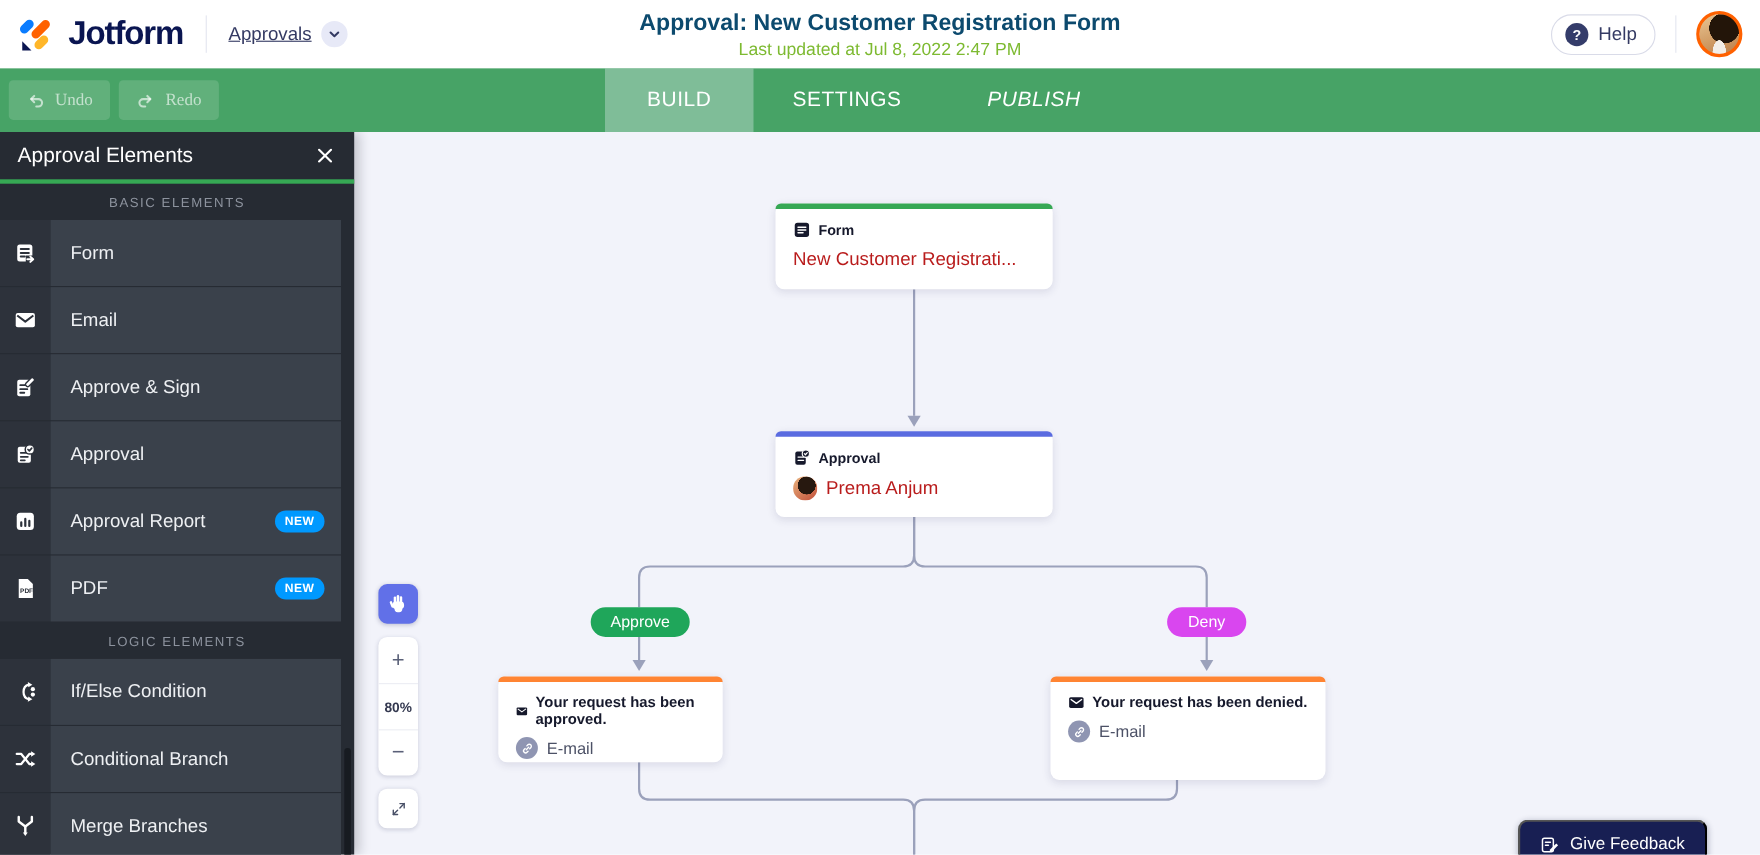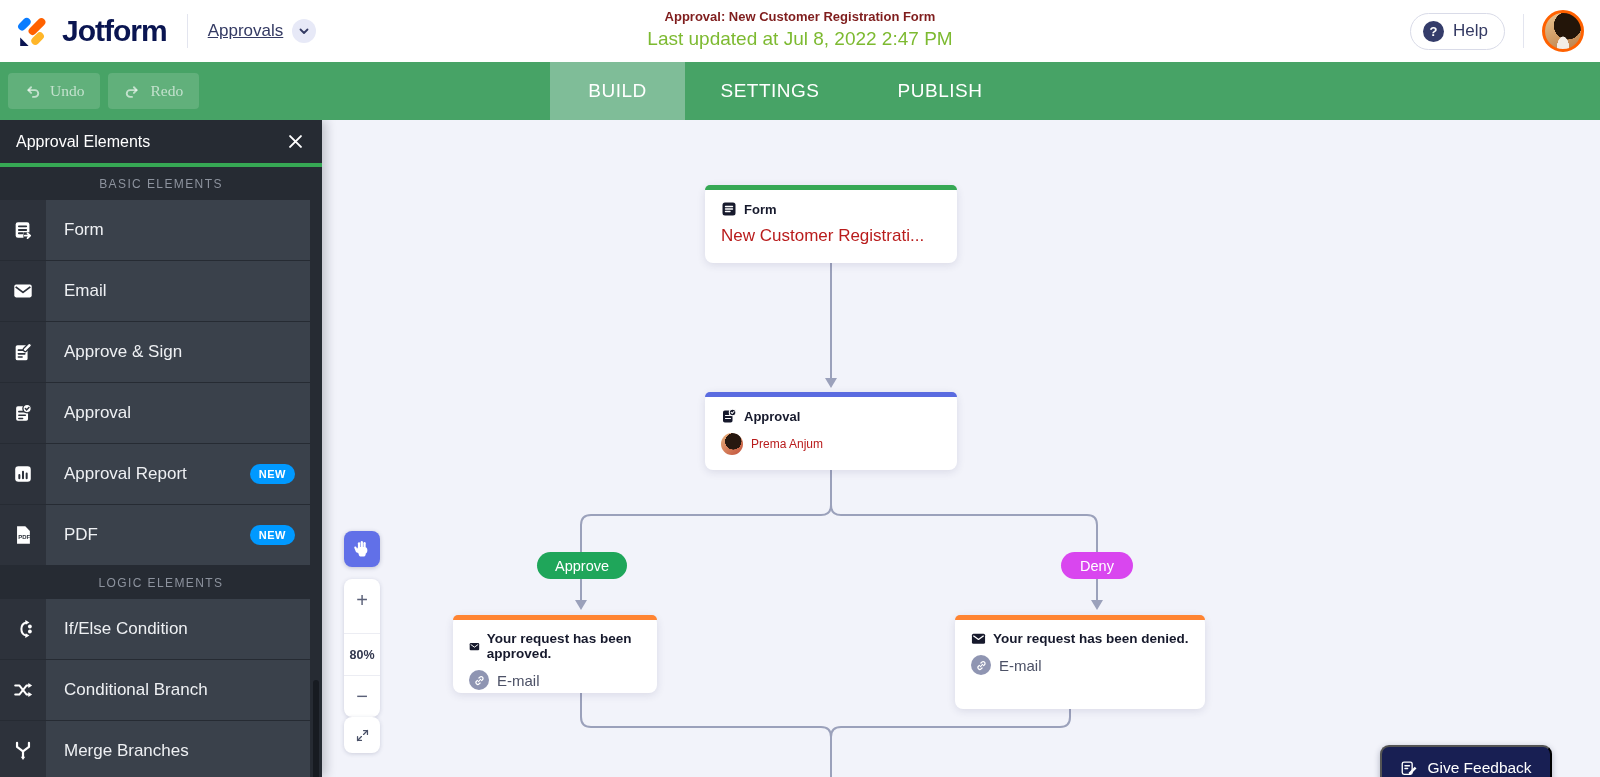--- a/index.html
+++ b/index.html
@@ -10,22 +10,22 @@
   .app-header { position:absolute; left:0; top:0; width:1600px; height:62px; background:#fff;
     display:flex; align-items:center; padding:0 16px; z-index:30; }
   .logo-wrap { display:flex; align-items:center; gap:10px; }
   .logo-text { font-size:30px; font-weight:800; color:#0a1551; letter-spacing:-1px; }
   .vdiv { width:1px; height:34px; background:#e3e5ef; margin:0 20px; }
   .switcher { display:flex; align-items:center; gap:9px; cursor:pointer; }
   .switcher-label { font-size:17px; color:#343a63;text-decoration:underline; }
   .chev-circle { width:24px; height:24px; border-radius:50%; background:#e7e9f7;
     display:flex; align-items:center; justify-content:center; }
   .title-block { position:absolute; left:50%; top:9px; transform:translateX(-50%); text-align:center; width:700px; }
-  .page-title { font-size:13px; font-weight:700; color:#7f1d1d; }
-  .page-subtitle { font-size:19px; color:#7dba31; margin-top:4px; }
+  .page-title { font-size:21px; font-weight:700; color:#0c4a6e; }
+  .page-subtitle { font-size:16px; color:#7dba31; margin-top:4px; }
   .header-right { margin-left:auto; display:flex; align-items:center; }
   .help-btn { display:flex; align-items:center; gap:9px; border:1px solid #d9dbe8; border-radius:20px;
     padding:7px 16px 7px 12px; background:#fff; cursor:pointer; }
   .help-q { width:21px; height:21px; border-radius:50%; background:#343c6a; color:#fff;
     font-size:13px; font-weight:700; display:flex; align-items:center; justify-content:center; }
   .help-label { font-size:17px; color:#343a63; }
   .header-right .vdiv { margin:0 18px; }
   .avatar { width:42px; height:42px; border-radius:50%; border:3px solid #ff6100; cursor:pointer;
     background:
       radial-gradient(ellipse at 50% 100%, #f3eee7 0 24%, rgba(0,0,0,0) 25%),
@@ -36,29 +36,29 @@
   .toolbar { position:absolute; left:0; top:62px; width:1600px; height:58px; background:#47a366; z-index:25; }
   .undo-redo { position:absolute; left:8px; top:11px; display:flex; gap:8px; }
   .tb-btn { display:flex; align-items:center; gap:9px; background:rgba(255,255,255,0.14);
     border:none; border-radius:4px; padding:0 16px; height:36px;
     color:rgba(255,255,255,0.62); font-size:15.5px; font-family:Liberation Serif, serif; cursor:default; }
   .tabs { position:absolute; left:550px; top:0; height:58px; display:flex; }
   .tab { height:58px; display:flex; align-items:center; justify-content:center;
     color:#fff; font-size:19px; letter-spacing:0.5px; cursor:pointer; }
   .tab-build { width:135px; }
   .tab-settings { width:170px; }
-  .tab-publish { width:170px; }
+  .tab-publish { width:170px;font-style:italic; }
   .tab.active { background:#7fbd98; }
 
   
   .sidebar { position:absolute; left:0; top:120px; width:322px; height:657px; background:#262b33;
     z-index:20; box-shadow:4px 0 10px rgba(20,24,35,0.22); }
   .sb-header { height:47px; display:flex; align-items:center; justify-content:space-between;
     padding:0 14px 0 16px; border-bottom:4px solid #36a854; }
-  .sb-title { color:#fff; font-size:16px; }
+  .sb-title { color:#fff; font-size:19px; }
   .sb-close { width:26px; height:26px; display:flex; align-items:center; justify-content:center; cursor:pointer; }
   .sb-section { height:33px; display:flex; align-items:center; justify-content:center;
     color:#8d939e; font-size:12px; letter-spacing:1.4px; }
   .sb-item { width:310px; height:60px; margin-bottom:1px; display:flex; cursor:pointer; }
   .sb-item .icon-col { width:46px; background:#2d323b; display:flex; align-items:center; justify-content:center; flex:none; }
   .sb-item .label-col { flex:1; background:#3a414b; display:flex; align-items:center; padding:0 15px 0 18px; }
   .sb-item .label-col span.lbl { font-size:17px; color:#eef0f3; }
   .badge-new { margin-left:auto; background:#0099ff; color:#fff; font-size:11px; font-weight:700;
     letter-spacing:0.5px; padding:4px 9px; border-radius:11px; }
   .sb-scrollthumb { position:absolute; right:3px; top:560px; width:6px; height:130px;
@@ -96,21 +96,21 @@
   .pill-deny { left:739px; top:432px; min-width:72px; background:#d946ef; }
 
   
   .hand-btn { position:absolute; left:22px; top:411px; width:36px; height:36px; border-radius:8px;
     background:#6170e8; display:flex; align-items:center; justify-content:center;
     box-shadow:0 1px 4px rgba(40,45,90,0.25); cursor:pointer; }
   .zoom-panel { position:absolute; left:22px; top:459px; width:36px; background:#fff; border-radius:8px;
     box-shadow:0 1px 4px rgba(40,45,90,0.18); overflow:hidden; }
   .zoom-cell { width:36px; height:42px; display:flex; align-items:center; justify-content:center; cursor:pointer; }
   .zoom-cell + .zoom-cell { border-top:1px solid #ecedf3; }
-  .zoom-pct { font-size:12.5px; font-weight:700; color:#33384f; cursor:default;margin-top:12px; }
+  .zoom-pct { font-size:12.5px; font-weight:700; color:#33384f; cursor:default; }
   .zoom-sign { font-size:20px; color:#5a6078; }
   .expand-btn { position:absolute; left:22px; top:597px; width:36px; height:36px; border-radius:8px;
     background:#fff; box-shadow:0 1px 4px rgba(40,45,90,0.18);
     display:flex; align-items:center; justify-content:center; cursor:pointer; }
 
   .feedback-btn { position:absolute; left:1058px; top:625px; width:172px; height:46px;
     background:#181f53; border-radius:9px; color:#fff; font-size:15.5px;
     display:flex; align-items:center; justify-content:center; gap:9px;
     box-shadow:0 2px 6px rgba(20,25,60,0.3); cursor:pointer; }
 </style>
@@ -362,21 +362,21 @@
       <svg width="16" height="16" viewBox="0 0 16 16">
         <rect x="2" y="2.5" width="9.5" height="12" rx="1.8" fill="#16192c"></rect>
         <path d="M4.5 7.5 h5 M4.5 10.5 h5" stroke="#fff" stroke-width="1.2" stroke-linecap="round"></path>
         <circle cx="11.6" cy="4.4" r="3.3" fill="#16192c" stroke="#fff" stroke-width="1.1"></circle>
         <path d="M10.2 4.4 l1 1 1.7-1.9" stroke="#fff" stroke-width="1.1" fill="none" stroke-linecap="round" stroke-linejoin="round"></path>
       </svg>
       <span>Approval</span>
     </div>
     <div class="node-line2">
       <span class="mini-avatar"></span>
-      <span style="font-size:12px">Prema Anjum</span>
+      <span style="font-size:17px">Prema Anjum</span>
     </div>
   </div>
 
   <div class="branch-pill pill-approve">Approve</div>
   <div class="branch-pill pill-deny">Deny</div>
 
   <div class="node node-email-a">
     <div class="node-type">
       <svg width="15" height="15" viewBox="0 0 16 16">
         <rect x="1" y="3" width="14" height="10.5" rx="1.6" fill="#16192c"></rect>

